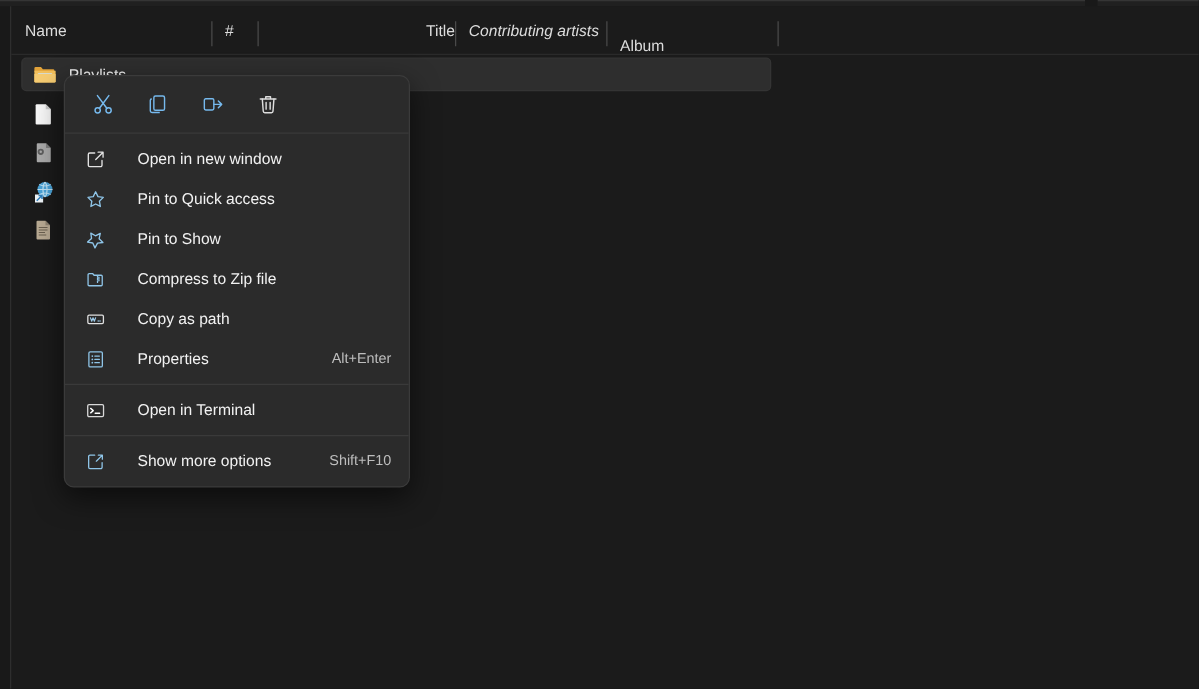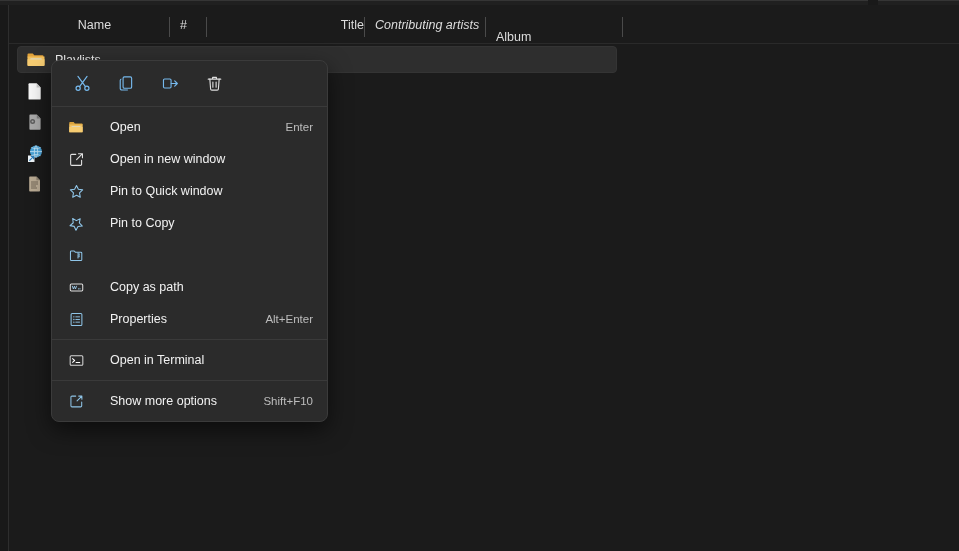--- a/index.html
+++ b/index.html
@@ -182,21 +182,21 @@
 
   <div class="titlebar-strip">
     <div class="titlebar-seam seam-left"></div>
     <div class="titlebar-seam seam-right"></div>
     <div class="seam-notch"></div>
   </div>
 
   <div class="file-pane">
 
     <div class="col-headers">
-      <div class="col-head" style="left:0px;width:160px;justify-content:center;">
+      <div class="col-head" style="left:0px;width:160px;">
         <span>Name</span>
       </div>
       <div class="col-head" style="left:160px;width:37px;">
         <span>#</span>
       </div>
       <div class="col-head" style="left:197px;width:158px;justify-content:flex-end;">
         <span>Title</span>
       </div>
       <div class="col-head" style="left:355px;width:121px;font-style:italic;">
         <span>Contributing artists</span>
@@ -311,73 +311,62 @@
             <path d="M8.3 8.4v5.6M11.7 8.4v5.6"></path>
           </svg>
         </span>
       </div>
     </div>
 
     <div class="menu-sep"></div>
 
     <div class="menu-group">
 
-      <div class="menu-item">
-        <span class="mi-icon">
-          <svg width="17" height="17" viewBox="0 0 18 18">
-            <path d="M1.3 4.1a.9.9 0 0 1 .9-.9h3.8l1.3 1.5h7.3a.9.9 0 0 1 .9.9v1H1.3z" fill="#d9a23c"></path>
-            <path d="M1.3 5.9h14.2v7.3a.9.9 0 0 1-.9.9H2.2a.9.9 0 0 1-.9-.9z" fill="#f0bf5f"></path>
-            <rect x="3.7" y="7.6" width="9.6" height="3.5" rx="0.5" fill="#cfe3f5"></rect>
-            <path d="M1.3 8.2h14.2v5a.9.9 0 0 1-.9.9H2.2a.9.9 0 0 1-.9-.9z" fill="#f6cc72"></path>
-          </svg>
-        </span>
-        <span class="mi-label">Open</span>
-        <span class="mi-accel">Enter</span>
-      </div>
 
       <div class="menu-item">
         <span class="mi-icon">
           <svg width="17" height="17" viewBox="0 0 18 18" fill="none" stroke="#e2e2e2" stroke-width="1.15" stroke-linecap="round" stroke-linejoin="round">
             <path d="M14.4 9.9v4.1a1.2 1.2 0 0 1-1.2 1.2H4a1.2 1.2 0 0 1-1.2-1.2V4.8A1.2 1.2 0 0 1 4 3.6h4.2"></path>
             <path d="M11.1 2.9h4.2v4.2M15.3 2.9L9.1 9.1"></path>
           </svg>
         </span>
         <span class="mi-label">Open in new window</span>
         <span class="mi-accel"></span>
       </div>
 
       <div class="menu-item">
         <span class="mi-icon">
           <svg width="17" height="17" viewBox="0 0 18 18" fill="none" stroke="#8fc5e8" stroke-width="1.15" stroke-linejoin="round">
             <path d="M9 2.6l2 4.1 4.5.6-3.3 3.2.8 4.5L9 12.9l-4 2.1.8-4.5L2.5 7.3l4.5-.6z"></path>
           </svg>
         </span>
-        <span class="mi-label">Pin to Quick window</span>
+        <span class="mi-label">Pin to Quick access</span>
         <span class="mi-accel"></span>
       </div>
 
       <div class="menu-item">
         <span class="mi-icon">
           <svg width="17" height="17" viewBox="0 0 18 18" fill="none" stroke="#8fc5e8" stroke-width="1.15" stroke-linejoin="round">
             <g transform="rotate(38 9 9)">
               <path d="M9 2.6l2 4.1 4.5.6-3.3 3.2.8 4.5L9 12.9l-4 2.1.8-4.5L2.5 7.3l4.5-.6z"></path>
             </g>
           </svg>
         </span>
-        <span class="mi-label">Pin to Copy</span>
+        <span class="mi-label">Pin to Show</span>
         <span class="mi-accel"></span>
       </div>
 
       <div class="menu-item">
         <span class="mi-icon">
           <svg width="17" height="17" viewBox="0 0 18 18" fill="none" stroke="#8fc5e8" stroke-width="1.1" stroke-linejoin="round">
             <path d="M2.6 5.1a.9.9 0 0 1 .9-.9h3.1l1.1 1.3h6a.9.9 0 0 1 .9.9v7.1a.9.9 0 0 1-.9.9H3.5a.9.9 0 0 1-.9-.9z"></path>
             <path d="M10.6 6.2v1M11.8 7.2v1M10.6 8.2v1M11.8 9.2v1M10.6 10.2v1.4" stroke-linecap="round"></path>
           </svg>
         </span>
+        <span class="mi-label">Compress to Zip file</span>
         <span class="mi-accel"></span>
       </div>
 
       <div class="menu-item">
         <span class="mi-icon">
           <svg width="17" height="17" viewBox="0 0 18 18" fill="none">
             <rect x="2.4" y="5.4" width="13.2" height="7.2" rx="1.1" stroke="#e0e0e0" stroke-width="1.1"></rect>
             <path d="M4.6 7.6l1.1 3 1.1-3 1.1 3 1.1-3" stroke="#9fcdec" stroke-width="0.95" stroke-linejoin="round" stroke-linecap="round"></path>
             <path d="M11.2 10.4h.02M12.7 10.4h.02" stroke="#9fcdec" stroke-width="1.3" stroke-linecap="round"></path>
           </svg>

